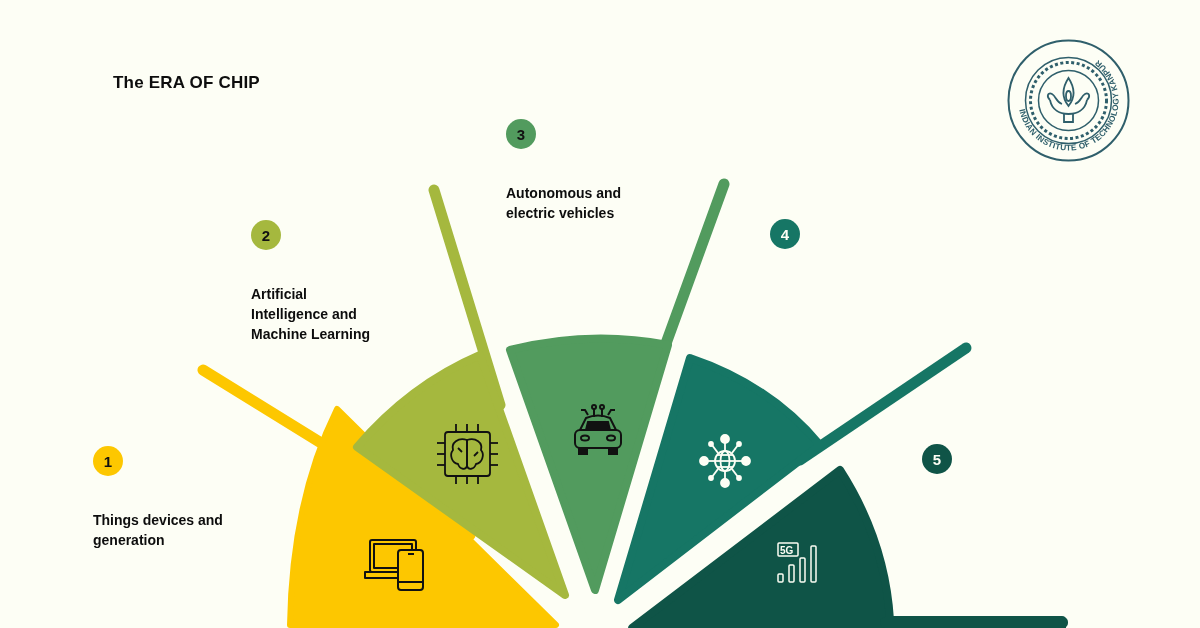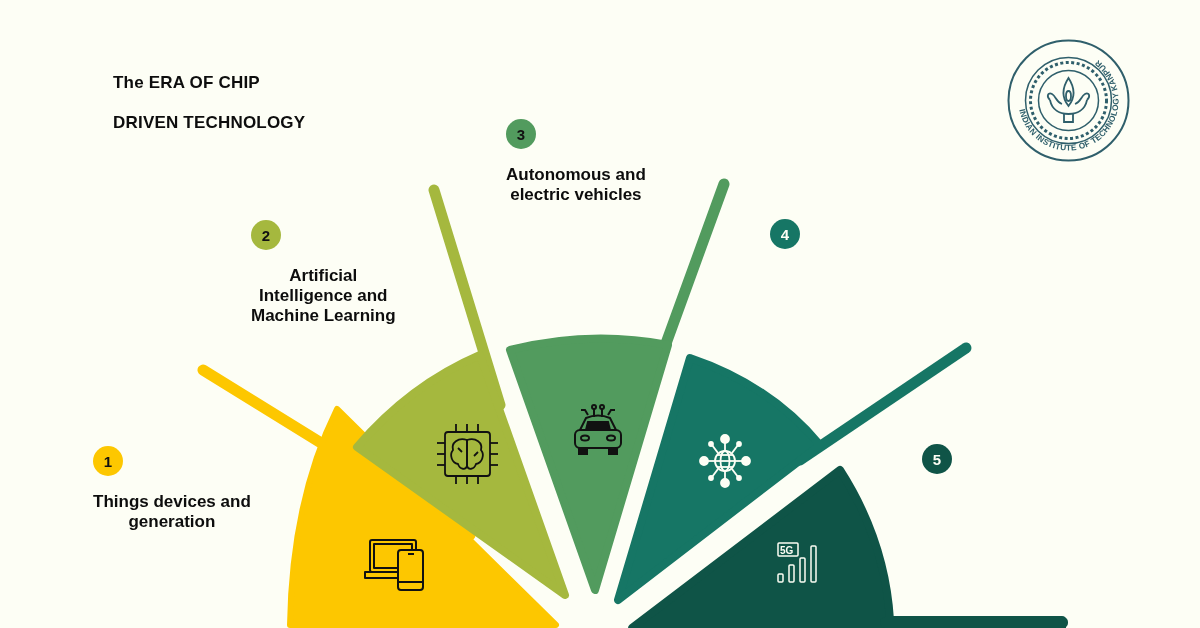--- a/index.html
+++ b/index.html
@@ -18,29 +18,28 @@
     .title span { display: block; }
     .logo { position: absolute; left: 1006px; top: 38px; width: 125px; height: 125px; }
     .fan { position: absolute; left: 0; top: 0; width: 1200px; height: 628px; }
     .item { position: absolute; }
     .badge {
       width: 30px; height: 30px; border-radius: 50%;
       display: flex; align-items: center; justify-content: center;
       font-weight: 700; font-size: 15px;
     }
     .item-label {
-      margin-top: 16px; font-size: 17px; font-weight: 700; line-height: 20px; text-align: center;
+      margin-top: 34px; font-size: 14px; font-weight: 700; line-height: 20px;
     }
   </style>
 </head>
 <body>
 
 <h1 class="title">
   <span>The ERA OF CHIP</span>
-  <span>DRIVEN TECHNOLOGY</span>
 </h1>
 
 <svg class="logo" viewBox="0 0 125 125">
   <defs>
     <path id="ringPath" d="M 62.5,62.5 m -50,0 a 50,50 0 1,0 100,0 a 50,50 0 1,0 -100,0"></path>
   </defs>
   <circle cx="62.5" cy="62.5" r="60" fill="none" stroke="#2f5f6b" stroke-width="2"></circle>
   <circle cx="62.5" cy="62.5" r="43" fill="none" stroke="#2f5f6b" stroke-width="1.5"></circle>
   <circle cx="62.5" cy="62.5" r="38" fill="none" stroke="#2f5f6b" stroke-width="3" stroke-dasharray="3 2.5"></circle>
   <circle cx="62.5" cy="62.5" r="30" fill="none" stroke="#2f5f6b" stroke-width="1.5"></circle>

